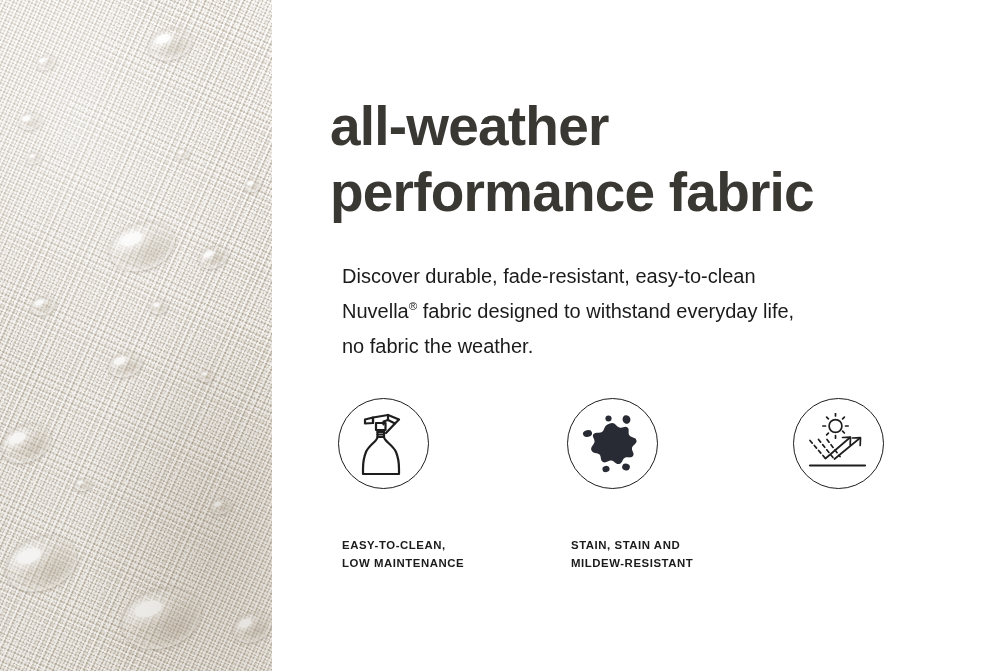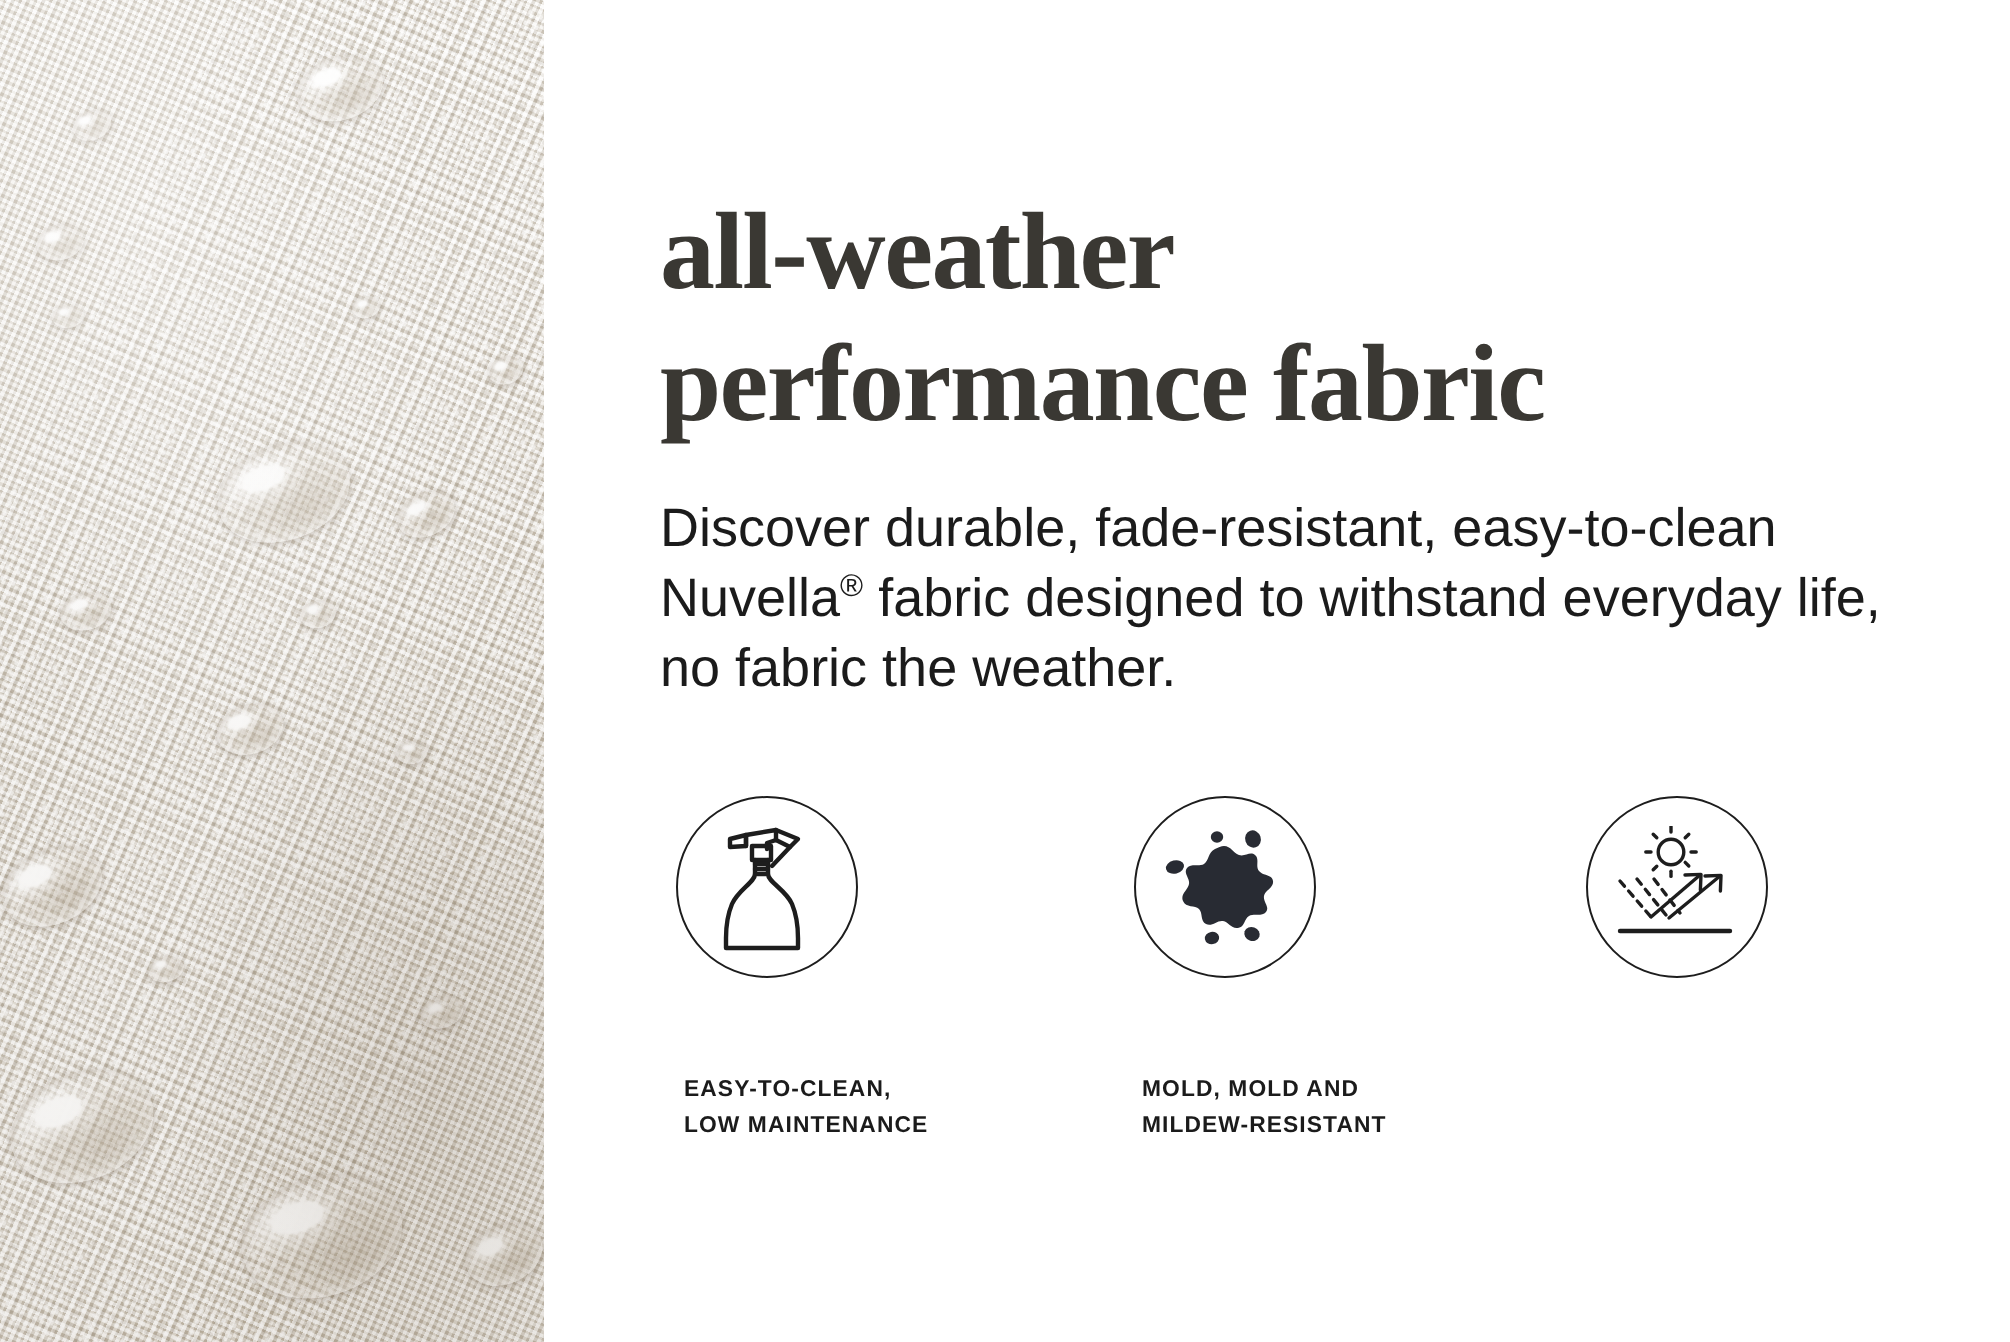--- a/index.html
+++ b/index.html
@@ -114,38 +114,38 @@
     width: 675px;
     height: 671px;
   }
 
   #headline {
     position: absolute;
     left: 0;
     top: 93px;
     width: 660px;
     margin: 0;
-    font-family: Liberation Serif, serif;
+    font-family: Liberation Sans, sans-serif;
     font-weight: 700;
     font-size: 55px;
     line-height: 66px;
     letter-spacing: -0.8px;
     color: #3a3833;
     white-space: pre-line;
   }
 
   #subcopy {
     position: absolute;
     left: 0;
     top: 247px;
     width: 640px;
-    margin: 0;
+    margin: 12px;
     font-family: "Liberation Sans", sans-serif;
     font-weight: 400;
-    font-size: 27px;
+    font-size: 20px;
     line-height: 35px;
     color: #1b1b1b;
   }
   #subcopy .reg {
     font-size: 0.58em;
     vertical-align: super;
     line-height: 0;
   }
 
   
@@ -285,21 +285,21 @@
                      C25.5 17.5, 25 13, 28.5 11.5
                      C30 10.8, 31.6 10, 33 10 Z"></path>
 
             <ellipse cx="29.5" cy="5.5" rx="3.1" ry="2.9"></ellipse>
             <ellipse cx="47.5" cy="6.5" rx="3.9" ry="4.4" transform="rotate(-18 47.5 6.5)"></ellipse>
             <ellipse cx="8.5" cy="20.5" rx="4.6" ry="3.3" transform="rotate(-14 8.5 20.5)"></ellipse>
             <ellipse cx="27" cy="56" rx="3.6" ry="3.1" transform="rotate(-10 27 56)"></ellipse>
             <ellipse cx="47" cy="54" rx="3.9" ry="3.4" transform="rotate(20 47 54)"></ellipse>
           </svg>
         </div>
-        <p class="feature-caption">MOLD, MOLD AND
+        <p class="feature-caption">STAIN, STAIN AND
 MILDEW-RESISTANT</p>
       </div>
 
       <div class="feature">
         <div class="icon-circle">
           <svg width="66" height="62" viewBox="0 0 66 62" fill="none" stroke="#1d1d1d" stroke-width="1.7" stroke-linecap="round" stroke-linejoin="round">
 
             <circle cx="29.5" cy="13" r="6.4"></circle>
 
             <path d="M29.5 3 L29.5 0.4"></path>

